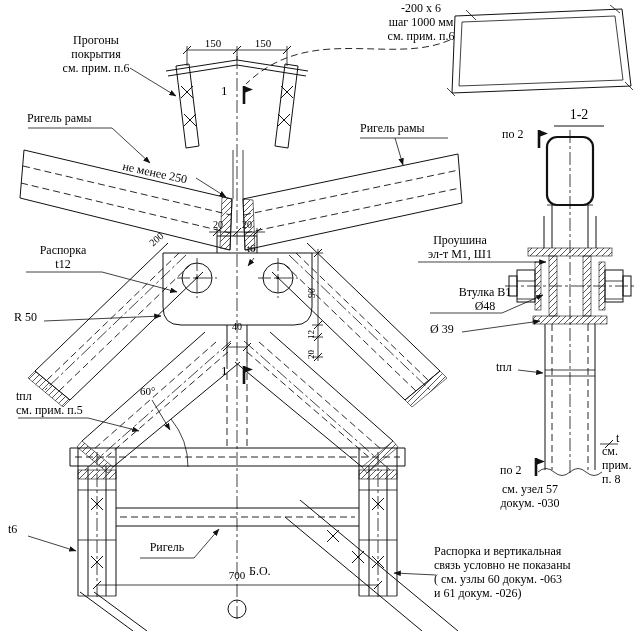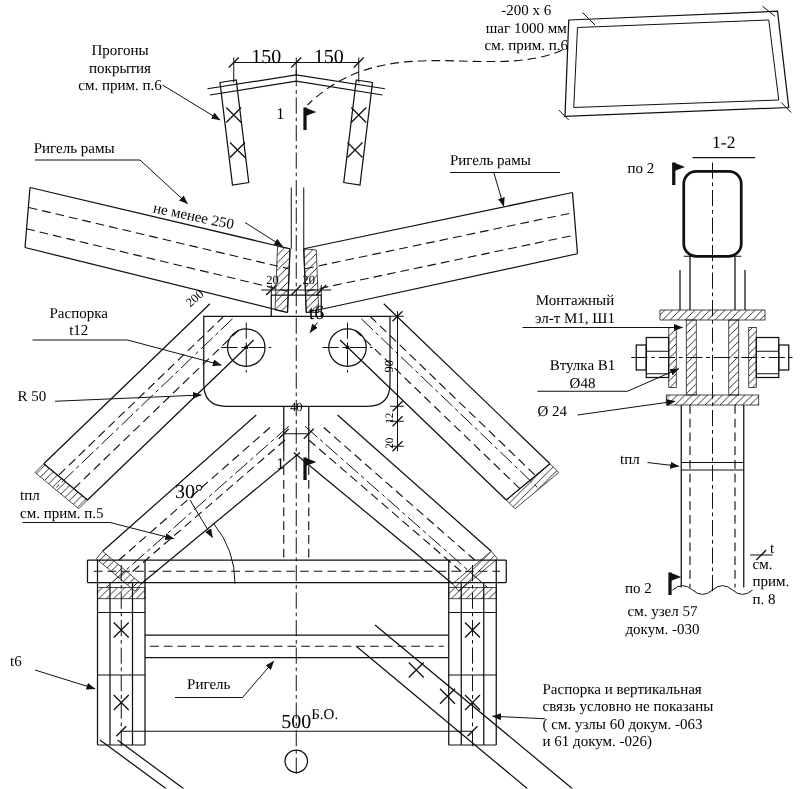--- a/index.html
+++ b/index.html
@@ -10,21 +10,21 @@
   svg path,svg rect,svg circle,svg polygon,svg line{stroke:#111;stroke-width:1;fill:none;stroke-linecap:butt}
   .f{fill:#111;stroke:none}
   .hz{fill:url(#h);stroke:#111;stroke-width:.6}
   .dash{stroke-dasharray:7 4;stroke-width:.9}
   .ax{stroke-dasharray:13 3 3 3;stroke-width:.8}
   .thin{stroke-width:.8}
   .thick{stroke-width:2.6}
   .w2{stroke-width:2.2}
   .lbl{position:absolute;font-size:12px;line-height:1.16;white-space:pre-line;color:#000}
   .c{text-align:center}
-  .s11{font-size:16px}.s10{font-size:10px}.s9{font-size:9px}.s13{font-size:13px}.s14{font-size:14px}
+  .s11{font-size:11px}.s10{font-size:10px}.s9{font-size:9px}.s13{font-size:13px}.s14{font-size:14px}
   .rotm90{transform:rotate(-90deg);transform-origin:left top}
 </style>
 </head>
 <body>
 
 <div class="sheet">
 
 <svg width="640" height="631" viewBox="0 0 640 631">
   <defs>
     <pattern id="h" patternUnits="userSpaceOnUse" width="6" height="6" patternTransform="rotate(0)">
@@ -230,36 +230,36 @@
 см. прим. п.6</div>
   <div class="lbl c s14" style="left:552px;top:107px;width:54px">1-2</div>
   <div class="lbl" style="left:502px;top:128px">по 2</div>
   <div class="lbl s10" style="left:213px;top:219px">20</div>
   <div class="lbl s10" style="left:242px;top:219px">20</div>
   <div class="lbl s10" style="left:147px;top:240px;transform:rotate(-41deg);transform-origin:left top">200</div>
   <div class="lbl c" style="left:22px;top:244px;width:82px">Распорка
 t12</div>
   <div class="lbl s11" style="left:247px;top:242px">t6</div>
   <div class="lbl" style="left:14px;top:311px">R 50</div>
-  <div class="lbl c" style="left:416px;top:234px;width:88px">Монтажный
+  <div class="lbl c" style="left:416px;top:234px;width:88px">Проушина
 эл-т М1, Ш1</div>
-  <div class="lbl c" style="left:430px;top:286px;width:72px">Втулка В1
+  <div class="lbl c" style="left:449px;top:286px;width:72px">Втулка В1
 Ø48</div>
-  <div class="lbl" style="left:430px;top:323px">Ø 24</div>
+  <div class="lbl" style="left:430px;top:323px">Ø 39</div>
   <div class="lbl" style="left:496px;top:361px">tпл</div>
   <div class="lbl s10 rotm90" style="left:306px;top:298px">90</div>
   <div class="lbl s9 rotm90" style="left:306px;top:339px">12</div>
   <div class="lbl s9 rotm90" style="left:306px;top:359px">20</div>
   <div class="lbl c s10" style="left:225px;top:321px;width:24px">40</div>
-  <div class="lbl s11" style="left:140px;top:385px">30°</div>
+  <div class="lbl s11" style="left:140px;top:385px">60°</div>
   <div class="lbl" style="left:16px;top:390px;width:92px">tпл
 см. прим. п.5</div>
   <div class="lbl c" style="left:140px;top:541px;width:54px">Ригель</div>
   <div class="lbl" style="left:8px;top:523px">t6</div>
-  <div class="lbl c s11" style="left:221px;top:569px;width:32px">500</div>
+  <div class="lbl c s11" style="left:221px;top:569px;width:32px">700</div>
   <div class="lbl" style="left:249px;top:565px">Б.О.</div>
   <div class="lbl" style="left:434px;top:545px;width:202px">Распорка и вертикальная
 связь условно не показаны
 ( см. узлы 60 докум. -063
 и 61 докум. -026)</div>
   <div class="lbl" style="left:500px;top:464px">по 2</div>
   <div class="lbl c" style="left:482px;top:483px;width:96px">см. узел 57
 докум. -030</div>
   <div class="lbl" style="left:616px;top:432px">t</div>
   <div class="lbl" style="left:602px;top:445px;width:36px">см.

